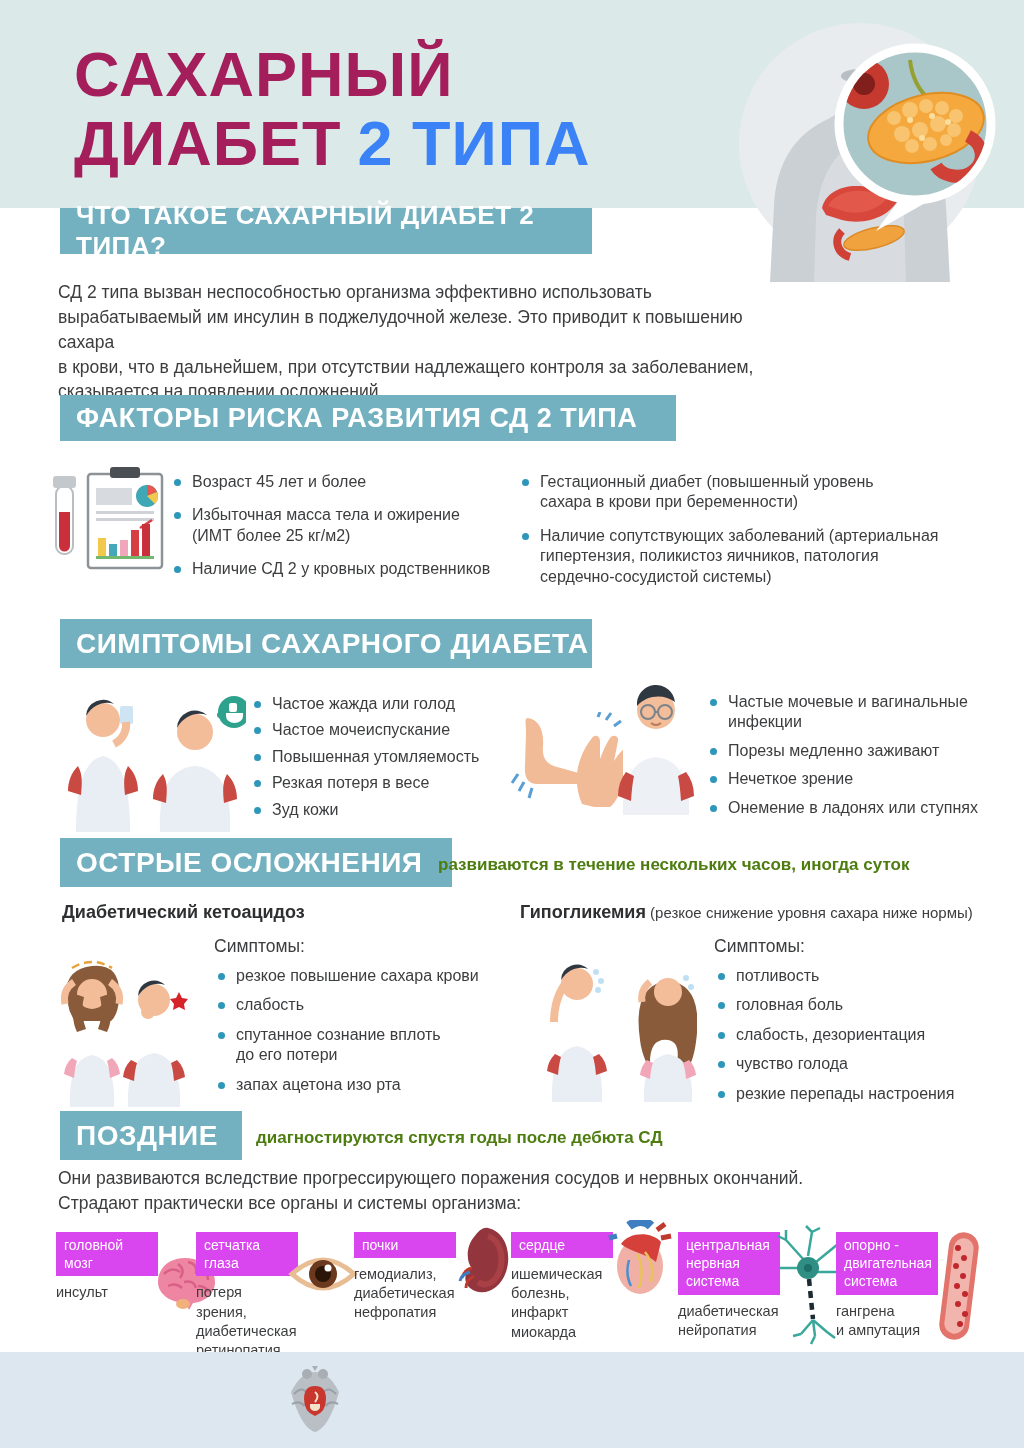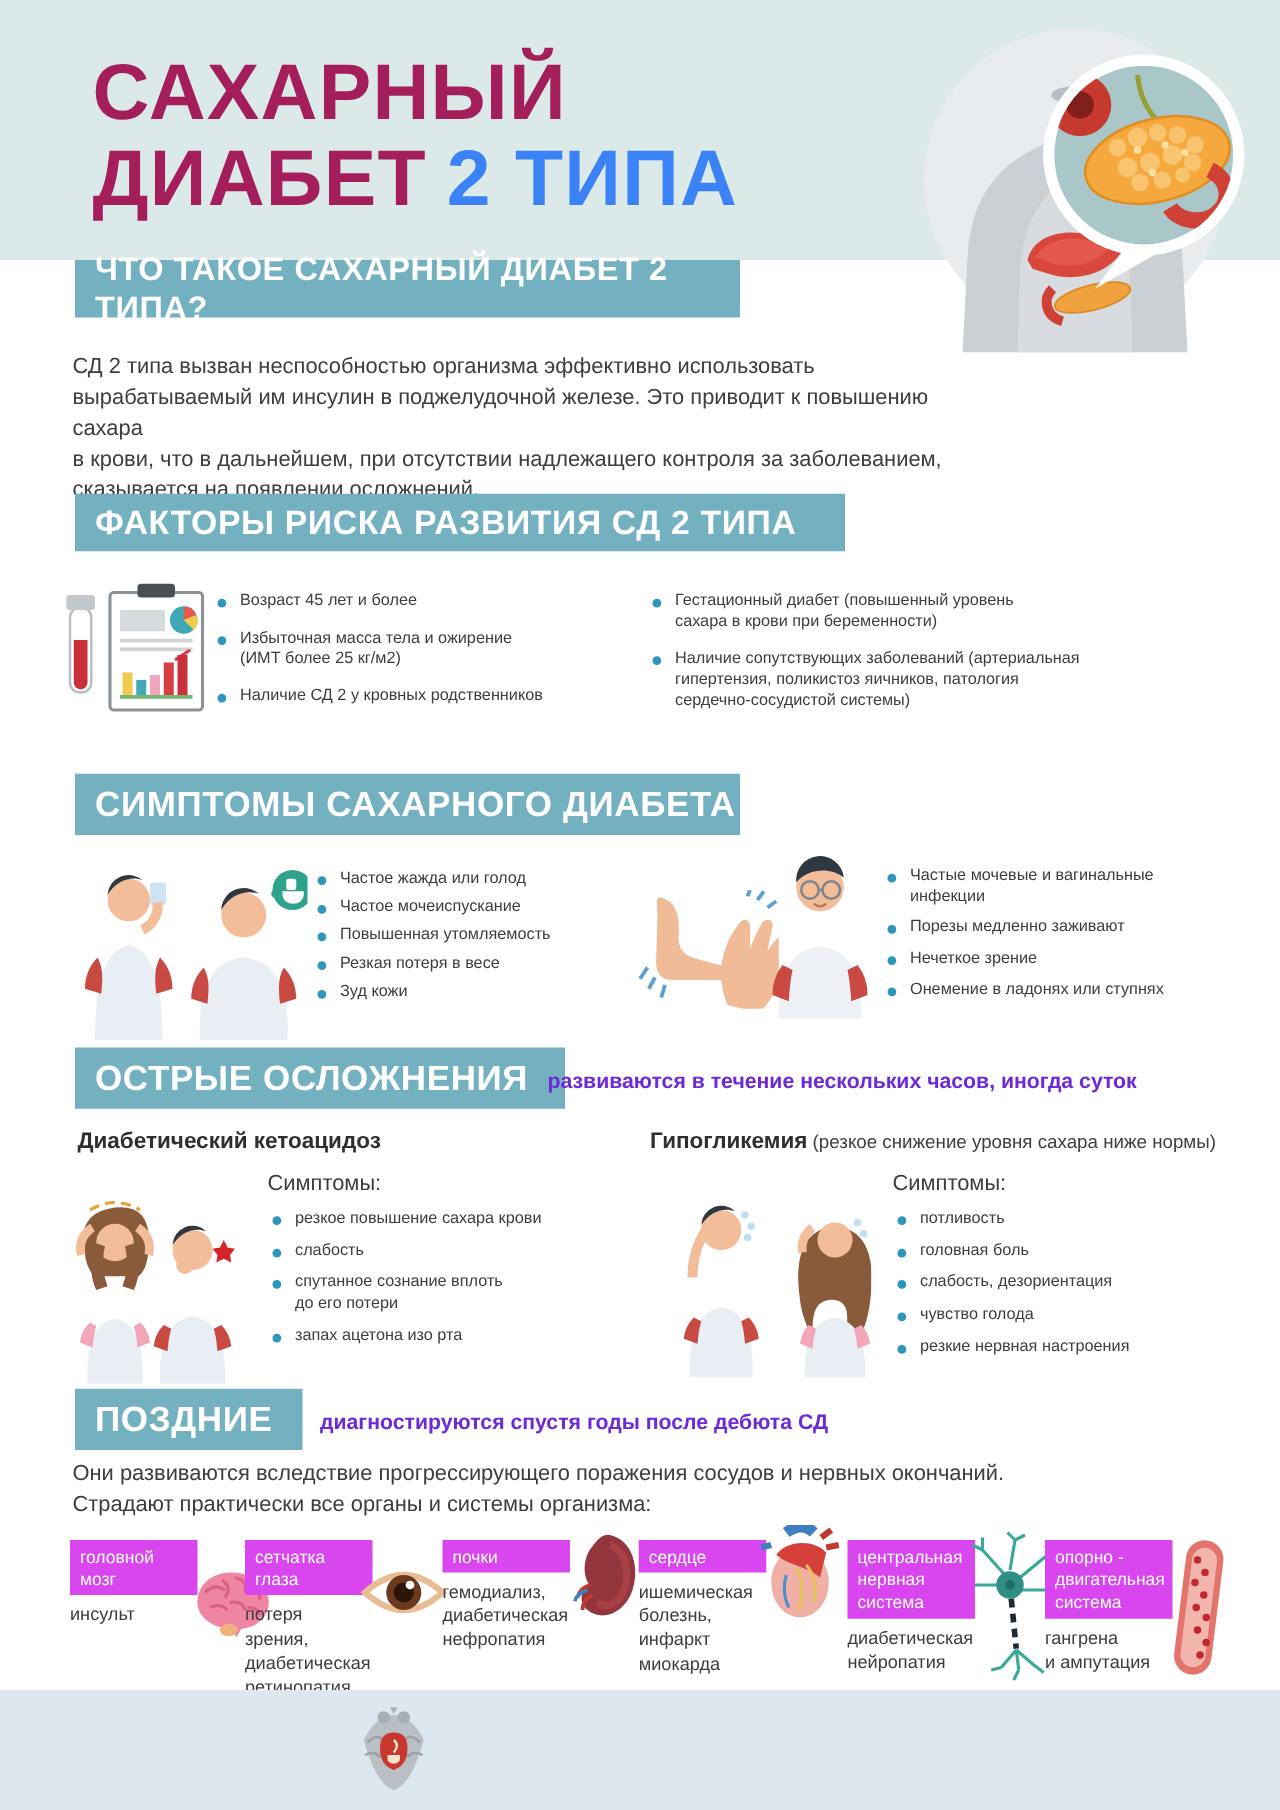--- a/index.html
+++ b/index.html
@@ -13,26 +13,26 @@
   .mint-band{position:absolute;left:0;top:0;width:1024px;height:208px;background:#dbeae8}
   .title{position:absolute;left:74px;top:40px;font-weight:bold;font-size:63px;line-height:1.1;letter-spacing:1px;color:#a31e5b}
   .title .dark{color:#3b82f6;margin-left:16px}
   .bar{position:absolute;background:#73b1c0;color:#fff;font-weight:bold;display:flex;align-items:center;padding-left:16px;letter-spacing:.5px}
   .bar-what{left:60px;top:208px;width:532px;height:46px;font-size:26px}
   .bar-risk{left:60px;top:395px;width:616px;height:46px;font-size:27px}
   .bar-symptoms{left:60px;top:619px;width:532px;height:49px;font-size:28px}
   .bar-acute{left:60px;top:838px;width:392px;height:49px;font-size:28px}
   .bar-late{left:60px;top:1111px;width:182px;height:49px;font-size:28px}
   .intro{position:absolute;left:58px;top:280px;width:700px;font-size:17.5px;line-height:1.42;white-space:pre-line}
-  .bluenote{position:absolute;color:#6d28d9;font-size:17px;font-weight:bold}
+  .bluenote{position:absolute;color:#4d7c0f;font-size:17px;font-weight:bold}
   .note-acute{left:438px;top:855px}
   .note-late{left:256px;top:1128px}
   
   ul.blist{list-style:none;position:absolute}
-  ul.blist li{position:relative;padding-left:22px;font-size:13px;line-height:1.28;white-space:pre-line}
+  ul.blist li{position:relative;padding-left:22px;font-size:16px;line-height:1.28;white-space:pre-line}
   ul.blist li::before{content:"";position:absolute;left:4px;top:7px;width:7px;height:7px;border-radius:50%;background:#2e96ba}
   .risk-left{left:170px;top:472px;width:360px}
   .risk-left li{margin-bottom:13px}
   .risk-right{left:518px;top:472px;width:470px}
   .risk-right li{margin-bottom:13px}
   .sym-left{left:250px;top:694px;width:280px}
   .sym-left li{margin-bottom:6px}
   .sym-right{left:706px;top:692px;width:310px}
   .sym-right li{margin-bottom:8px}
   .keto-list{left:214px;top:966px;width:320px}
@@ -279,21 +279,21 @@
   <path d="M115,118 q-6,6 -7,15 l10,4 q1,-11 3,-16z" fill="#f2a7b8"></path>
   <path d="M157,118 q6,6 7,15 l-10,4 q-1,-11 -3,-16z" fill="#f2a7b8"></path>
 </svg>
 
 <div class="symlabel" style="left:714px;top:936px">Симптомы:</div>
 <ul class="blist hypo-list">
   <li><span>потливость</span></li>
   <li><span>головная боль</span></li>
   <li><span>слабость, дезориентация</span></li>
   <li><span>чувство голода</span></li>
-  <li><span>резкие нервная настроения</span></li>
+  <li><span>резкие перепады настроения</span></li>
 </ul>
 
 <div class="bar bar-late">
   <span>ПОЗДНИЕ</span>
 </div>
 <div class="bluenote note-late">диагностируются спустя годы после дебюта СД</div>
 <p class="late-body">Они развиваются вследствие прогрессирующего поражения сосудов и нервных окончаний.
 Страдают практически все органы и системы организма:</p>
 
 <div class="card" style="left:56px">

